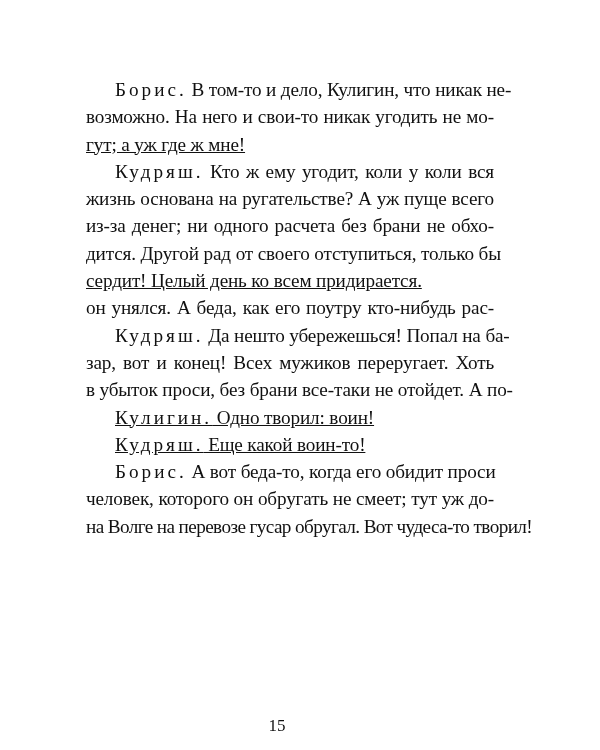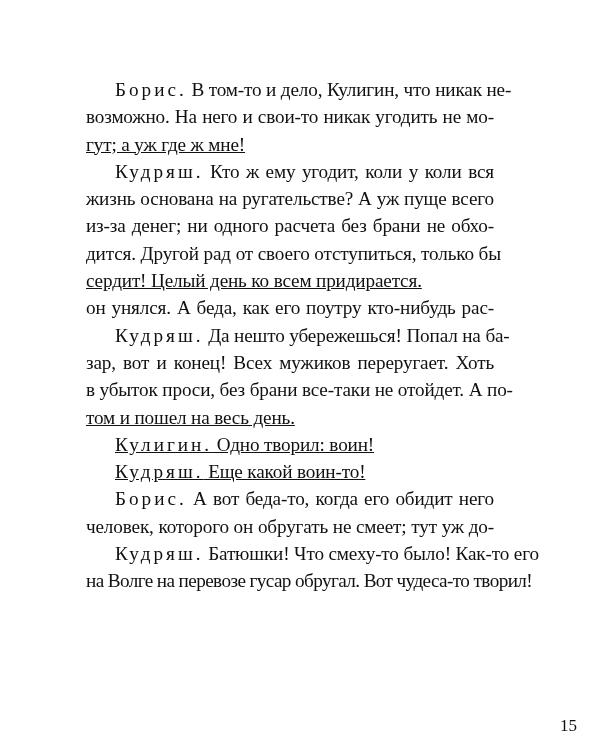--- a/index.html
+++ b/index.html
@@ -42,21 +42,21 @@
     .line.first { padding-left: 29px; }
     .line.last { text-align-last: left; text-decoration: underline; }
     .speaker {
       letter-spacing: 3px;
     }
     .page-number {
       position: absolute;
       left: 0;
       width: 600px;
       top: 716px;
-      text-align: right;
+      text-align: center;
       font-size: 17px;
       padding-left: 0px;
       box-sizing: border-box;
     }
     .page-number span { position: relative; left: -23px; }
   </style>
 </head>
 <body>
 
 <div class="page">
@@ -74,36 +74,34 @@
     <span class="line">дится. Другой рад от своего отступиться, только бы</span>
     <span class="line last">сердит! Целый день ко всем придирается.</span>
     <span class="line">он унялся. А беда, как его поутру кто-нибудь рас-</span>
   </p>
 
 
   <p class="para">
     <span class="line first"><span class="speaker">Кудряш.</span><span> Да нешто убережешься! Попал на ба-</span></span>
     <span class="line">зар, вот и конец! Всех мужиков переругает. Хоть</span>
     <span class="line">в убыток проси, без брани все-таки не отойдет. А по-</span>
-    <span class="line last">том и пошел на весь день.</span>
   </p>
 
   <p class="para">
     <span class="line first last"><span class="speaker">Кулигин.</span><span> Одно творил: воин!</span></span>
   </p>
 
   <p class="para">
     <span class="line first last"><span class="speaker">Кудряш.</span><span> Еще какой воин-то!</span></span>
   </p>
 
   <p class="para">
-    <span class="line first"><span class="speaker">Борис.</span><span> А вот беда-то, когда его обидит него</span></span>
+    <span class="line first"><span class="speaker">Борис.</span><span> А вот беда-то, когда его обидит проси</span></span>
     <span class="line">человек, которого он обругать не смеет; тут уж до-</span>
   </p>
 
   <p class="para">
-    <span class="line first"><span class="speaker">Кудряш.</span><span> Батюшки! Что смеху-то было! Как-то его</span></span>
     <span class="line" style="letter-spacing:-0.6px;">на Волге на перевозе гусар обругал. Вот чудеса-то творил!</span>
   </p>
 
 </div>
 
 <div class="page-number"><span>15</span></div>
 
 </body></html>

